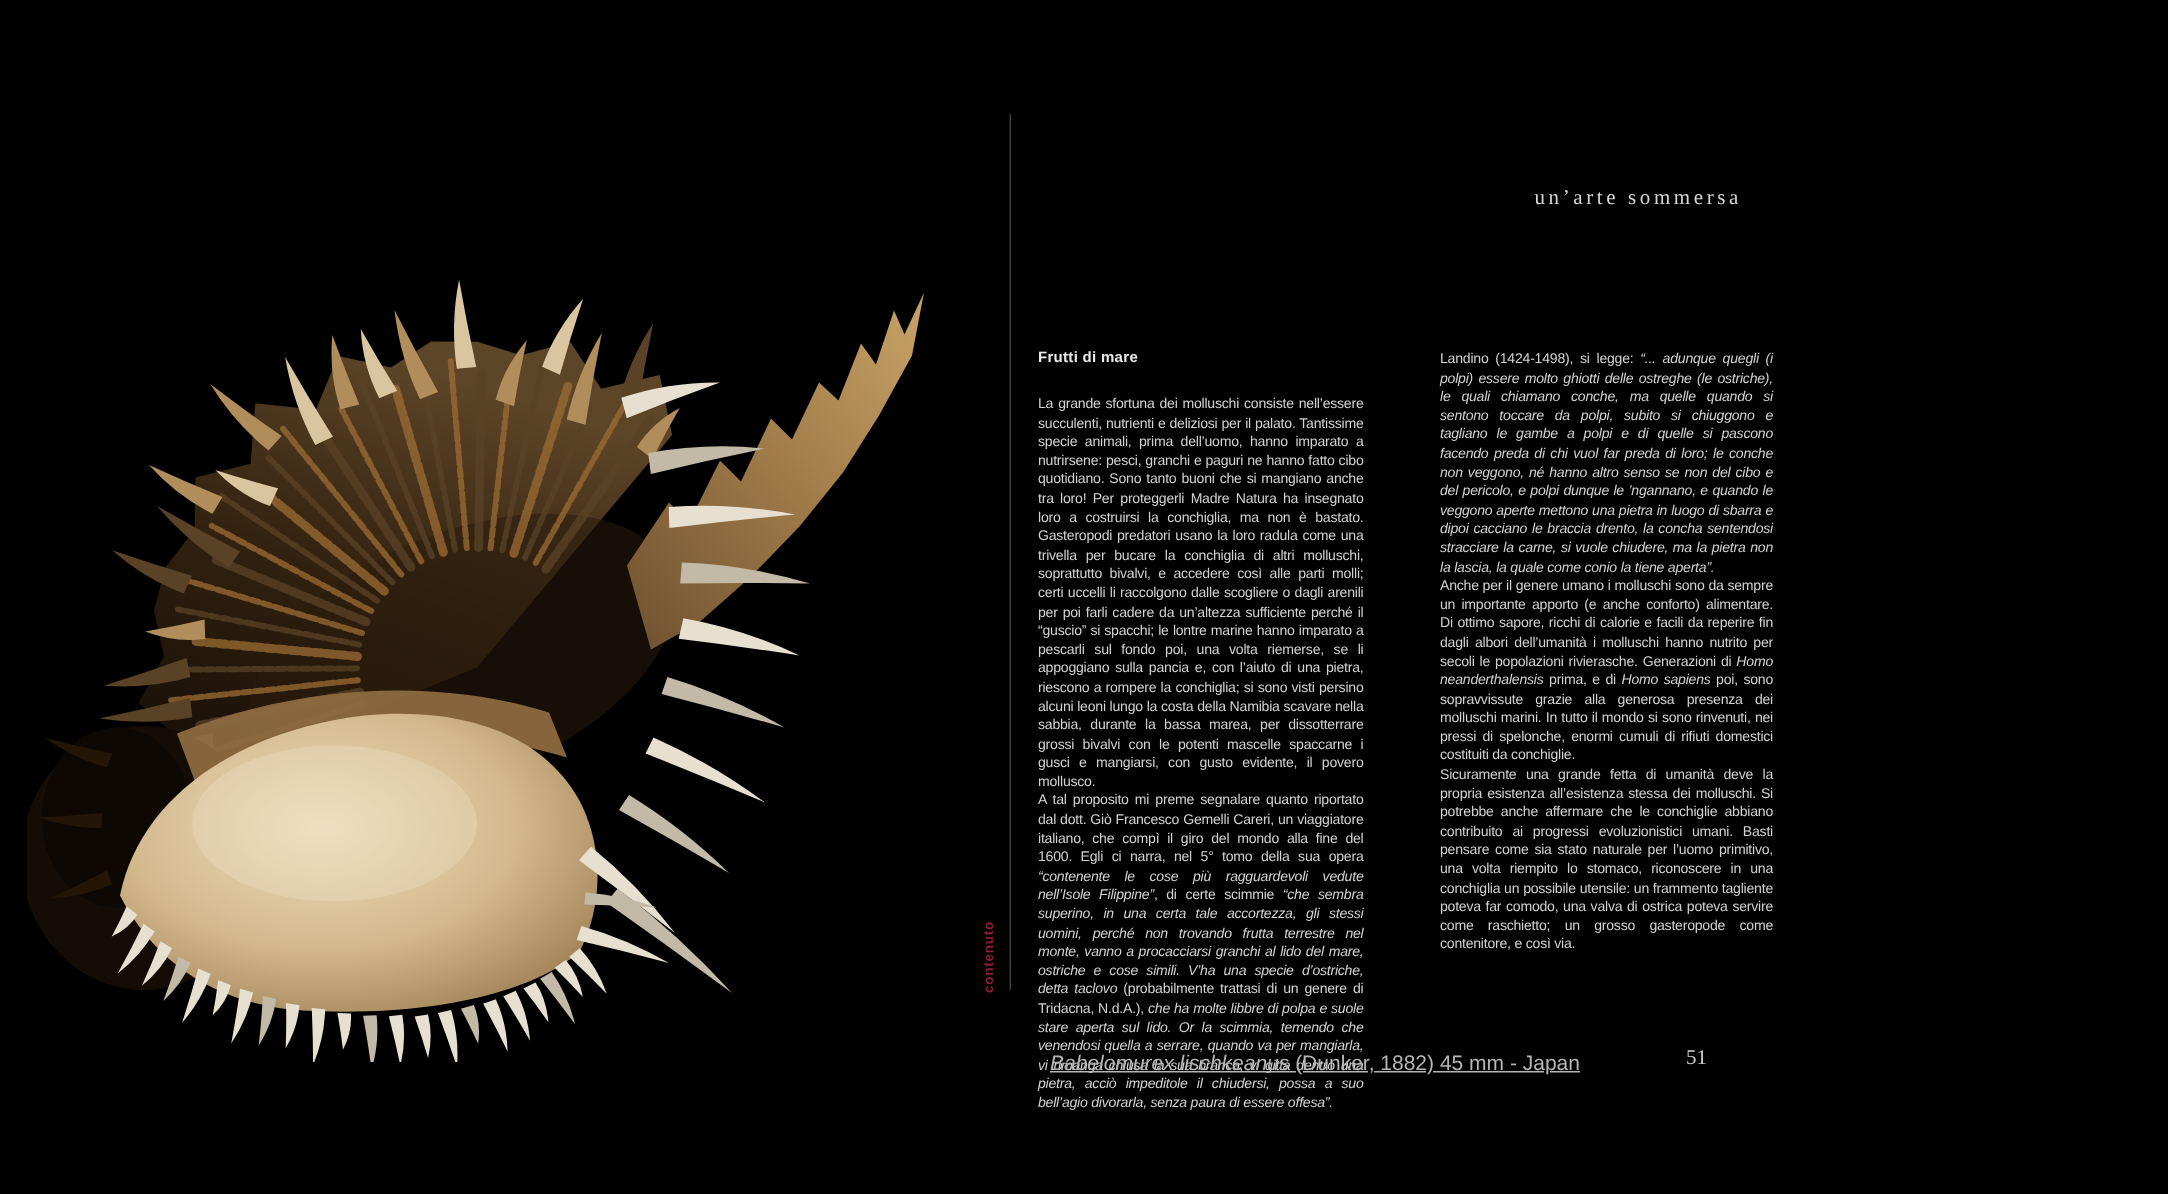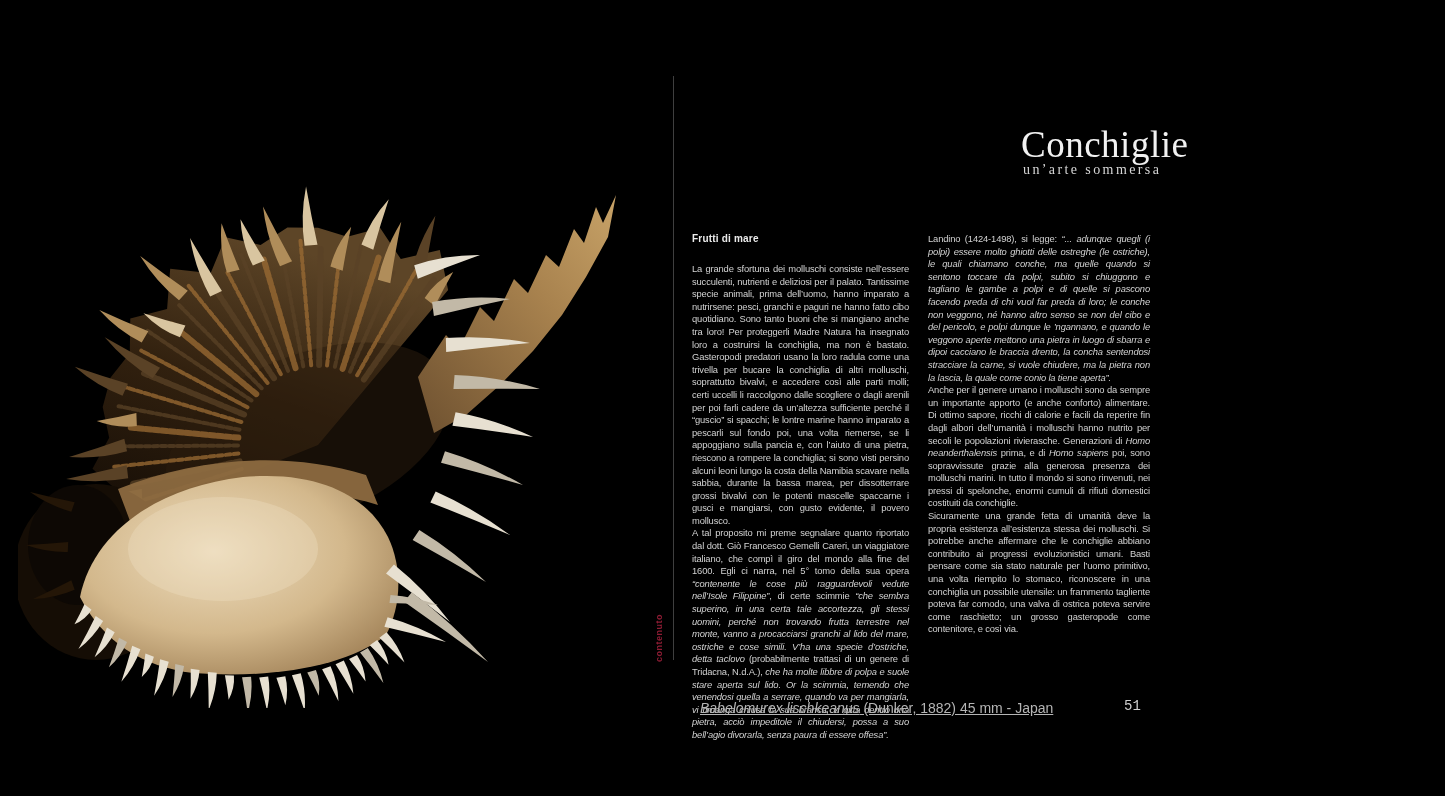--- a/index.html
+++ b/index.html
@@ -14,28 +14,28 @@
               font-size:9px;font-weight:bold;letter-spacing:.5px;color:#8e1c34;}
   
   #title-block{position:absolute;left:1021px;top:126px;color:#f1f1f1;}
   #title-block .title{font-family:"Liberation Serif",serif;font-size:37px;line-height:1;
                       letter-spacing:.5px;font-weight:400;}
   #title-block .subtitle{font-family:Liberation Serif, serif;font-size:14px;
                       letter-spacing:2.4px;color:#d6d6d6;margin-top:-1px;margin-left:2px;}
   
   .col{position:absolute;top:233px;color:#d2d2d2;}
   #col1{left:692px;width:217px;}
-  #col2{left:928px;width:222px;}
+  #col2{left:960px;width:222px;}
   .col h3{font-size:10px;font-weight:bold;color:#eaeaea;margin:0 0 19px 0;letter-spacing:.2px;}
   .col p{font-size:9.4px;line-height:12.6px;text-align:justify;margin:0;letter-spacing:-.15px;}
   .col p i{font-style:italic;}
   
   #caption{position:absolute;left:700px;top:700px;font-size:14px;color:#b5b5b5;text-decoration:underline;}
   #caption p{margin:0;}
-  #folio{position:absolute;left:1124px;top:698px;font-family:Liberation Mono, monospace;
+  #folio{position:absolute;left:1124px;top:698px;font-family:Liberation Serif, serif;
          font-size:14px;color:#cfcfcf;}
 </style>
 </head>
 <body>
 
 <div id="canvas">
 
   <div id="shell-wrap">
     <svg id="shell-svg" width="640" height="632" viewBox="0 0 640 630">
       <defs>
@@ -163,21 +163,20 @@
           <path d="M 366.41886116991583 549.7434164902526 Q 397.3675444679663 556.897366596101 428 565 Q 400.0554804791094 548.8335585626717 369.58113883008417 540.2565835097474 Z" fill="#e7e0d1"></path>
           <path d="M 371.5038610616432 525.9691115068547 Q 395.80154442465727 526.5876446027419 420 528 Q 396.6449806198639 519.8401550410889 372.4961389383568 518.0308884931453 Z" fill="#c2b9a7"></path>
         </g>
     </svg>
   </div>
 
   <div id="vrule"></div>
   <div id="side-label">contenuto</div>
 
   <div id="title-block">
-    <div class="title">Conchiglie</div>
     <div class="subtitle">un’arte sommersa</div>
   </div>
 
   <div id="col1" class="col">
     <h3>Frutti di mare</h3>
     <div>
         <p><span>La grande sfortuna dei molluschi consiste nell’essere succulenti, nutrienti e deliziosi per il palato. Tantissime specie animali, prima dell’uomo, hanno imparato a nutrirsene: pesci, granchi e paguri ne hanno fatto cibo quotidiano. Sono tanto buoni che si mangiano anche tra loro! Per proteggerli Madre Natura ha insegnato loro a costruirsi la conchiglia, ma non è bastato. Gasteropodi predatori usano la loro radula come una trivella per bucare la conchiglia di altri molluschi, soprattutto bivalvi, e accedere così alle parti molli; certi uccelli li raccolgono dalle scogliere o dagli arenili per poi farli cadere da un’altezza sufficiente perché il “guscio” si spacchi; le lontre marine hanno imparato a pescarli sul fondo poi, una volta riemerse, se li appoggiano sulla pancia e, con l’aiuto di una pietra, riescono a rompere la conchiglia; si sono visti persino alcuni leoni lungo la costa della Namibia scavare nella sabbia, durante la bassa marea, per dissotterrare grossi bivalvi con le potenti mascelle spaccarne i gusci e mangiarsi, con gusto evidente, il povero mollusco.</span></p>
         <p><span>A tal proposito mi preme segnalare quanto riportato dal dott. Giò Francesco Gemelli Careri, un viaggiatore italiano, che compì il giro del mondo alla fine del 1600. Egli ci narra, nel 5° tomo della sua opera </span><i>“contenente le cose più ragguardevoli vedute nell’Isole Filippine”</i><span>, di certe scimmie </span><i>“che sembra superino, in una certa tale accortezza, gli stessi uomini, perché non trovando frutta terrestre nel monte, vanno a procacciarsi granchi al lido del mare, ostriche e cose simili. V’ha una specie d’ostriche, detta taclovo</i><span> (probabilmente trattasi di un genere di Tridacna, N.d.A.), </span><i>che ha molte libbre di polpa e suole stare aperta sul lido. Or la scimmia, temendo che venendosi quella a serrare, quando va per mangiarla, vi rimanga chiusa la sua branca, vi gitta dentro una pietra, acciò impeditole il chiudersi, possa a suo bell’agio divorarla, senza paura di essere offesa”.</i></p>
       </div>
   </div>

